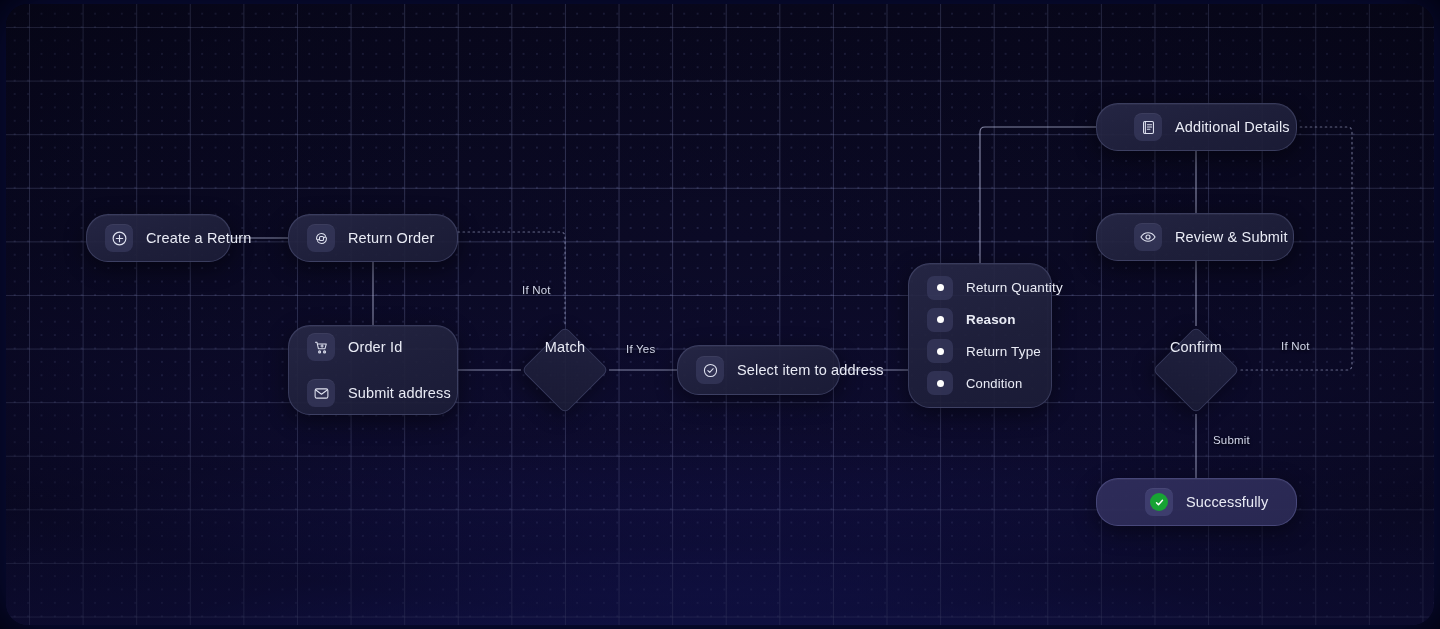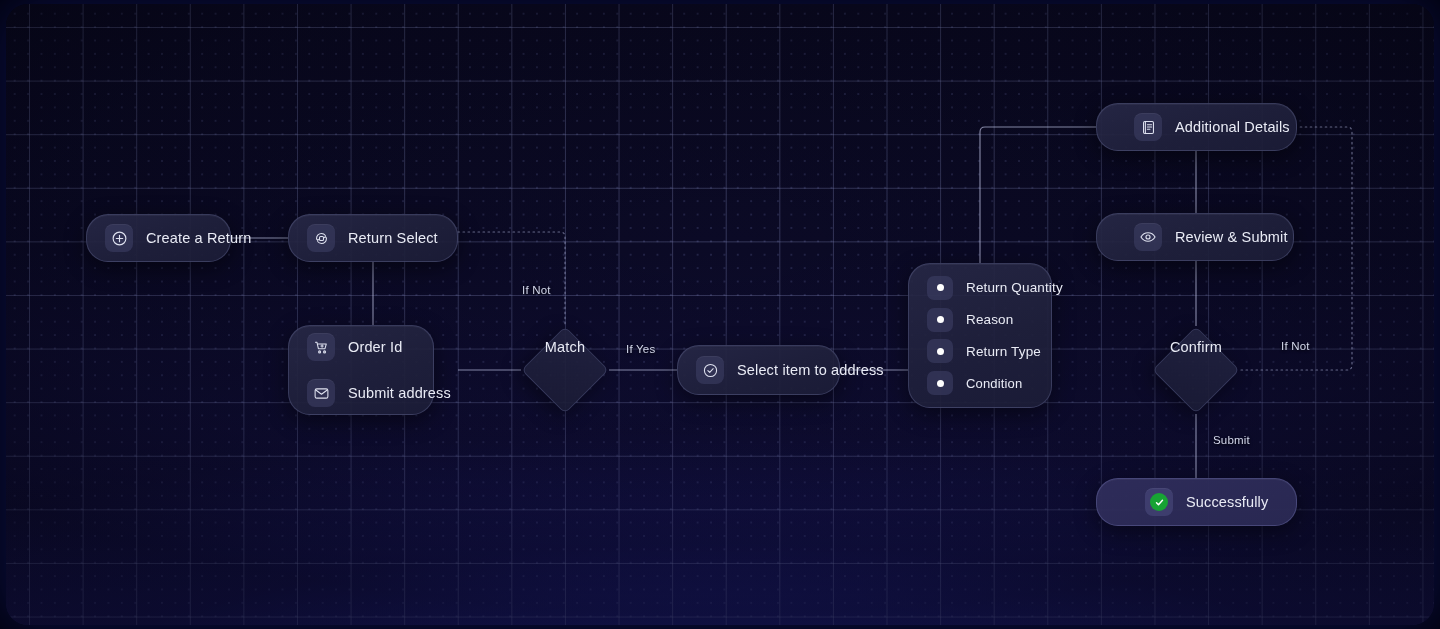--- a/index.html
+++ b/index.html
@@ -276,24 +276,24 @@
   <div class="node" style="left:288px; top:214px; width:170px; height:48px;">
     <span class="icon-chip">
       <svg width="17" height="17" viewBox="0 0 24 24" fill="none" stroke="#dfe2f0" stroke-width="1.5">
         <path d="M19 12a7 7 0 0 1-7 7 7 7 0 0 1-5.5-2.7" stroke-linecap="round"></path>
         <path d="M5 12a7 7 0 0 1 7-7 7 7 0 0 1 5.5 2.7" stroke-linecap="round"></path>
         <path d="M5 12.5l1.6 2.2L8.6 13" stroke-linecap="round" stroke-linejoin="round"></path>
         <path d="M19 11.5l-1.6-2.2L15.4 11" stroke-linecap="round" stroke-linejoin="round"></path>
         <rect x="9.2" y="9.2" width="5.6" height="5.6" rx="1.4"></rect>
       </svg>
     </span>
-    <span class="label">Return Select</span>
-  </div>
-
-  <div class="node node-stack" style="left:288px; top:325px; width:146px; height:90px;">
+    <span class="label">Return Order</span>
+  </div>
+
+  <div class="node node-stack" style="left:288px; top:325px; width:170px; height:90px;">
     <div class="node-row">
       <span class="icon-chip">
         <svg width="17" height="17" viewBox="0 0 24 24" fill="none" stroke="#dfe2f0" stroke-width="1.5" stroke-linecap="round" stroke-linejoin="round">
           <path d="M3.5 4.5h2l2.1 9.2h9.3l1.8-6.6H6.2"></path>
           <circle cx="9.3" cy="18.2" r="1.4"></circle>
           <circle cx="16.3" cy="18.2" r="1.4"></circle>
           <path d="M12.8 8.2v3.4M11.1 9.9h3.4"></path>
         </svg>
       </span>
       <span class="label">Order Id</span>
@@ -328,21 +328,21 @@
     <div class="node-row">
       <span class="bullet-chip">
           <span class="bullet-dot"></span>
         </span>
       <span class="label" style="font-size:13.5px;">Return Quantity</span>
     </div>
     <div class="node-row">
       <span class="bullet-chip">
           <span class="bullet-dot"></span>
         </span>
-      <span class="label" style="font-size:13.5px;">Reason</span>
+      <span class="label" style="font-size:13.5px;font-weight:bold;">Reason</span>
     </div>
     <div class="node-row">
       <span class="bullet-chip">
           <span class="bullet-dot"></span>
         </span>
       <span class="label" style="font-size:13.5px;">Return Type</span>
     </div>
     <div class="node-row">
       <span class="bullet-chip">
           <span class="bullet-dot"></span>

